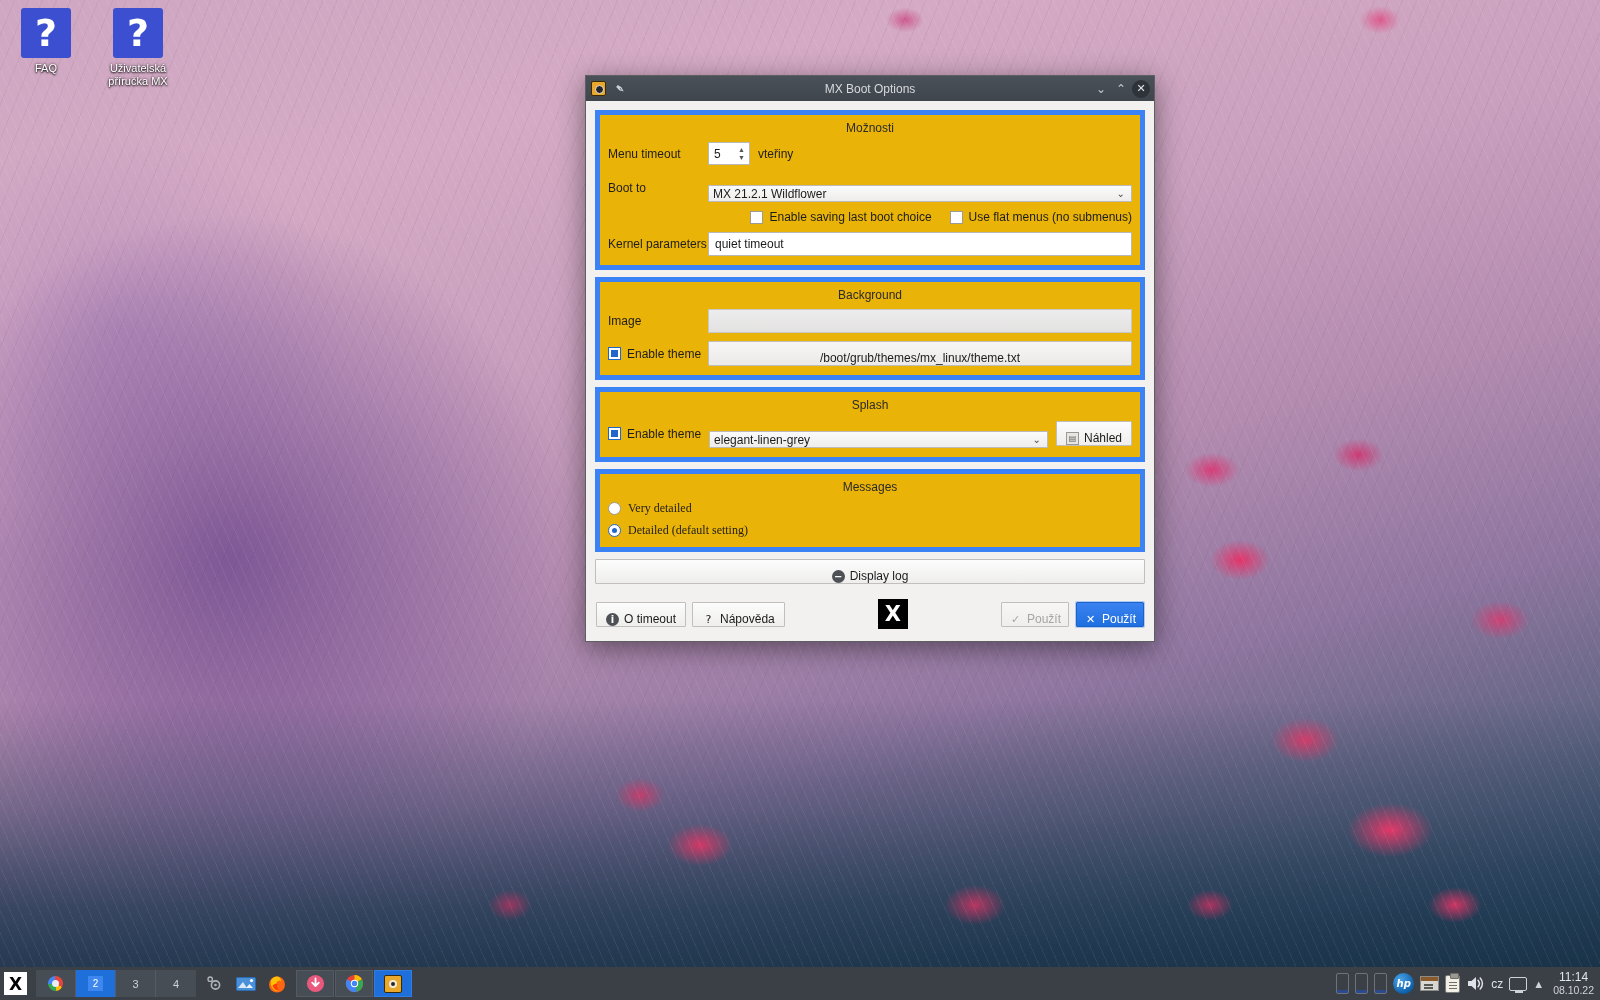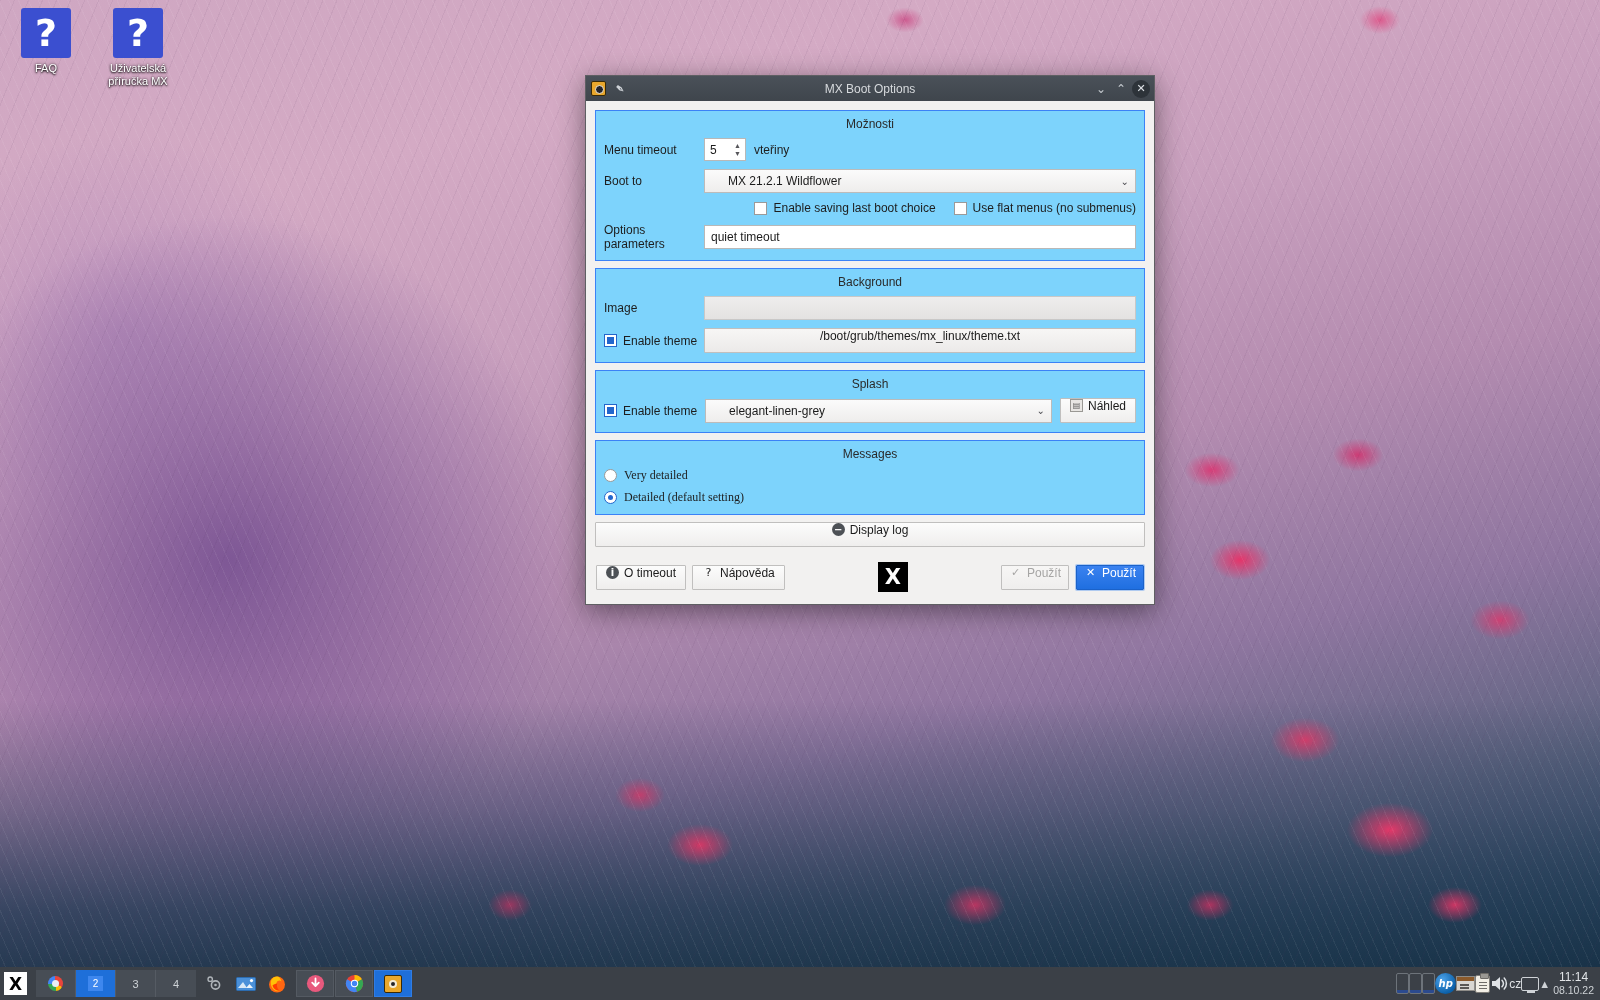--- a/index.html
+++ b/index.html
@@ -137,22 +137,22 @@
     border-radius: 50%;
     background: #2d3339;
     color: #dfe3e7;
     font-size: 11px;
   }
 
   .win-body { padding: 9px 9px 9px 9px; }
 
   
   .group {
-    border: 1px solid #3b82f6;
-    background: #7dd3fc;
+    border: 5px solid #3b82f6;
+    background: #eab308;
     margin-bottom: 7px;
     padding: 6px 8px 9px 8px;
   }
   .group-title {
     text-align: center;
     font-size: 12px;
     color: #2a2a2a;
     margin-bottom: 7px;
   }
   .row { display: flex; align-items: center; margin-bottom: 8px; }
@@ -177,28 +177,29 @@
   .spin-arrows {
     width: 15px; flex: none;
     display: flex; flex-direction: column; justify-content: center; align-items: center;
     color: #55555a; font-size: 7px; line-height: 8px;
   }
   .unit { margin-left: 8px; font-size: 12px; }
 
   
   .combo {
     flex: 1;
-    height: 24px;
+    height: 17px;
     border: 1px solid #bcbbba;
     background: linear-gradient(to bottom,#fbfbfb,#eeedec);
     display: flex; align-items: center;
-    padding: 0 6px 0 23px;
+    padding: 0 6px 0 4px;
     font-size: 12px;
     color: #1b1b1b;
     position: relative;
+    margin-top: 12px;
   }
   .combo .arrow { margin-left: auto; color: #4a4a4f; font-size: 10px; }
 
   
   .tinput {
     flex: 1; height: 24px;
     border: 1px solid #b9b8b7;
     background: #ffffff;
     display: flex; align-items: center;
     padding: 0 6px;
@@ -237,21 +238,21 @@
   .radio.on .dot::after {
     content: ""; position: absolute; left: 3px; top: 3px;
     width: 5px; height: 5px; border-radius: 50%; background: #2266cc;
   }
 
   
   .btn {
     border: 1px solid #c0bfbe;
     background: linear-gradient(to bottom,#fcfcfc,#efeeed);
     height: 25px;
-    display: inline-flex; align-items: flex-start; justify-content: center;
+    display: inline-flex; align-items: flex-end; justify-content: center;
     gap: 5px;
     padding: 0 9px;
     font-size: 12px;
     color: #1b1b1b;
     border-radius: 1px;
   }
   .btn.wide { width: 100%; }
   .btn.path {
     flex: 1;
     background: linear-gradient(to bottom,#f7f6f5,#eceae9);
@@ -345,21 +346,21 @@
   }
   .tasklist { display: flex; align-items: center; height: 27px; margin-left: 4px; gap: 1px; }
   .task {
     width: 38px; height: 27px;
     display: flex; align-items: center; justify-content: center;
     background: #474d55;
     border: 1px solid #545a62;
   }
   .task.active { background: #1e6fd9; border-color: #2f7ce4; }
 
-  .tray { margin-left: auto; display: flex; align-items: center; height: 33px; padding-right: 6px; gap: 0; }
+  .tray { margin-left: auto; display: flex; align-items: center; height: 33px; padding-right: 6px; gap: 6px; }
   .graphlet {
     width: 13px; height: 21px;
     border: 1px solid #6d737a; border-radius: 2px;
     background: linear-gradient(to top, #2b4a8e 0 14%, rgba(60,70,90,0) 14%);
   }
   .tray-ico { display: flex; align-items: center; justify-content: center; height: 22px; }
   .hp {
     width: 21px; height: 21px; border-radius: 50%;
     background: radial-gradient(circle at 35% 32%, #4da3ea, #0a5fa8 72%);
     color: #fff; font-style: italic; font-weight: bold;
@@ -463,21 +464,21 @@
           <span class="box"></span>
           <span class="cbl">Enable saving last boot choice</span>
         </div>
         <div class="cb">
           <span class="box"></span>
           <span class="cbl">Use flat menus (no submenus)</span>
         </div>
       </div>
 
       <div class="row">
-        <div class="lbl w100">Options parameters</div>
+        <div class="lbl w100">Kernel parameters</div>
         <div class="tinput">
           <span>quiet timeout</span>
         </div>
       </div>
     </div>
 
     <div class="group">
       <div class="group-title">Background</div>
 
       <div class="row">

